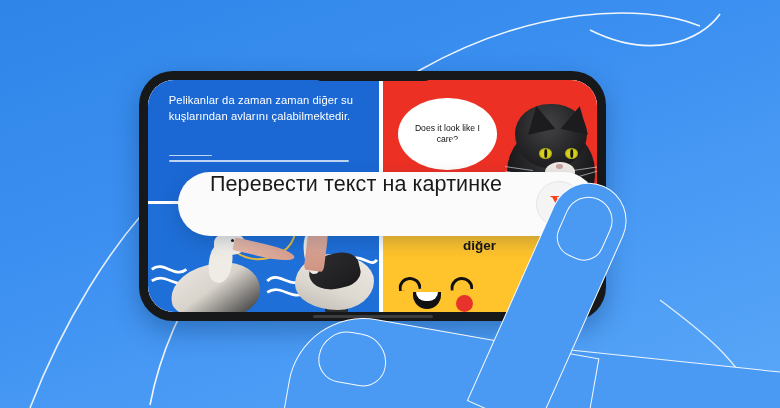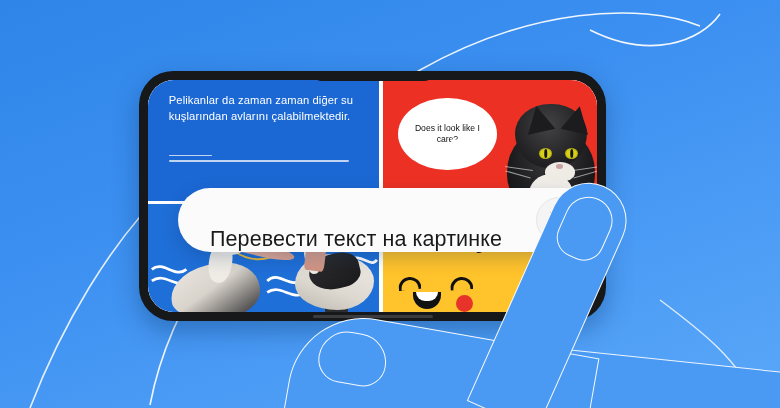--- a/index.html
+++ b/index.html
@@ -147,21 +147,21 @@
   .emoji-mouth{position:absolute;left:14%;bottom:3%;width:28px;height:17px;
     background:#111;border-radius:0 0 40px 40px;overflow:hidden;}
   .emoji-mouth:after{content:"";position:absolute;left:3px;top:0;width:22px;height:9px;background:#fff;border-radius:0 0 30px 30px;}
   .emoji-blush{position:absolute;left:34%;bottom:0%;width:17px;height:17px;background:#e8332a;border-radius:50%;}
 
   
   .search{
     position:absolute;left:178px;top:172px;width:418px;height:64px;
     background:#fbfbfb;border-radius:34px;
     box-shadow:0 6px 18px rgba(0,35,80,.22);
-    display:flex;align-items:flex-end;z-index:20;margin-top:16px;
+    display:flex;align-items:flex-start;z-index:20;
   }
   .search-text{
     margin-left:32px;font-size:21.5px;color:#1a1a1a;letter-spacing:.1px;white-space:nowrap;
   }
   .ya-btn{
     position:absolute;right:14px;top:50%;transform:translateY(-50%);
     width:44px;height:44px;border-radius:50%;
     background:#f4f4f4;border:1px solid #e6e6e6;
     display:flex;align-items:center;justify-content:center;
   }

